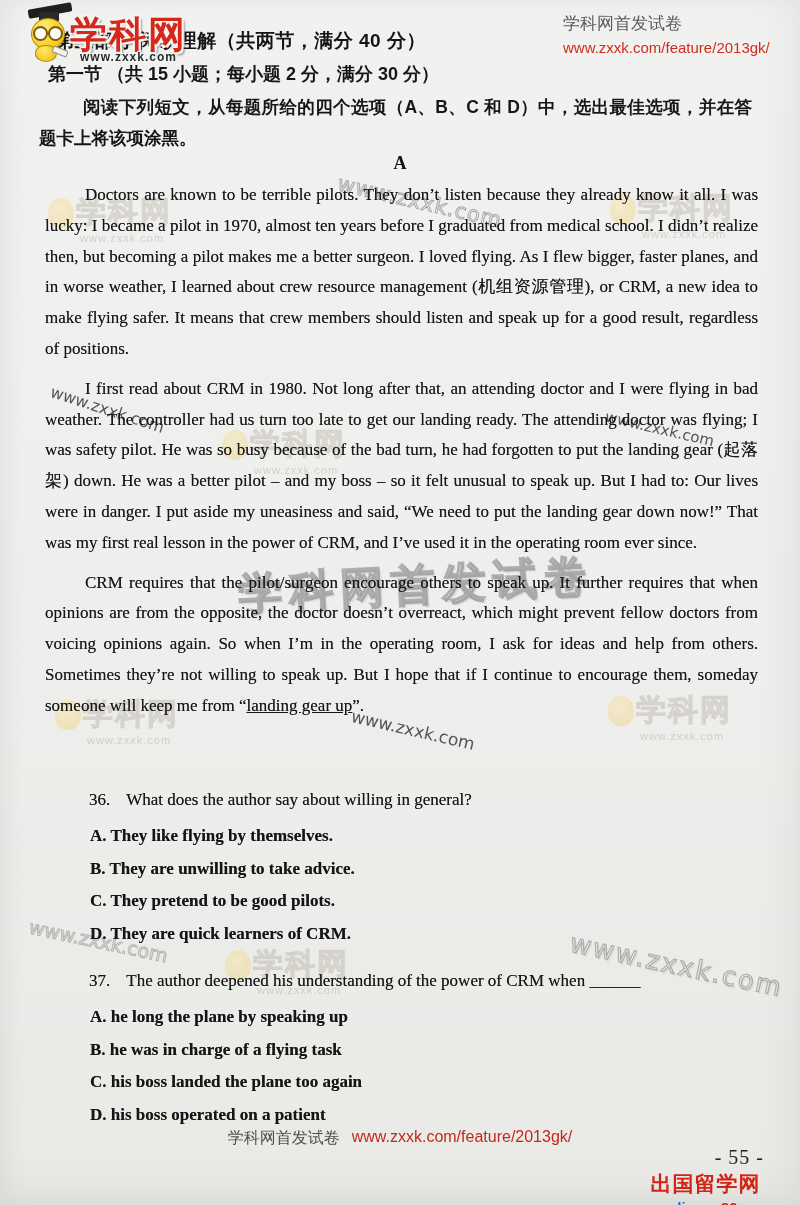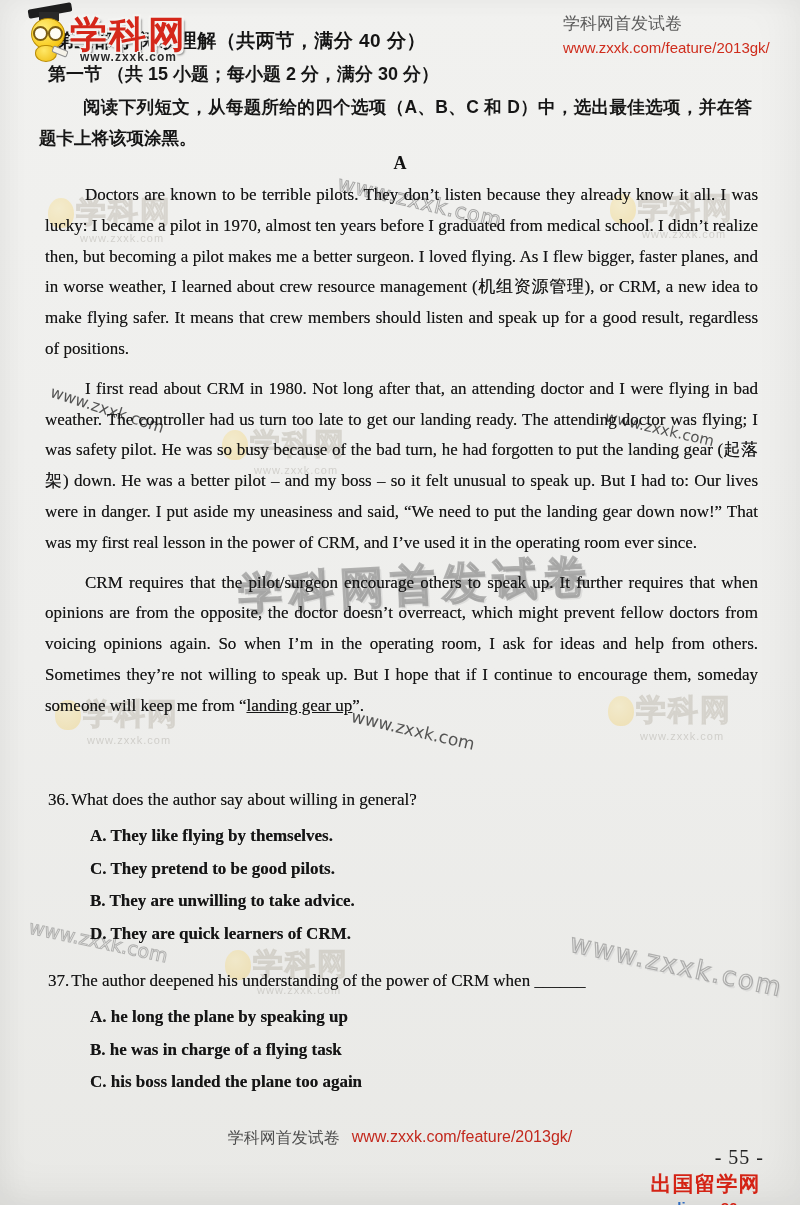--- a/index.html
+++ b/index.html
@@ -30,21 +30,21 @@
   
   .sec-heading{position:absolute;left:48px;top:62px;font-family:"Liberation Sans","DejaVu Sans",sans-serif;font-weight:bold;font-size:18px;color:#161616;}
   .instructions{position:absolute;left:39px;top:92px;width:713px;font-size:17.5px;line-height:31px;text-align:justify;text-indent:44px;font-weight:bold;font-family:"Liberation Sans","DejaVu Sans",sans-serif;color:#161616;}
   .passage-label{position:absolute;left:0;top:153px;width:800px;text-align:center;font-weight:bold;font-size:18px;color:#111;}
   
   .passage{position:absolute;left:45px;top:180px;width:713px;z-index:2;}
   .passage p{margin:0 0 9px 0;font-size:17px;line-height:30.8px;text-align:justify;text-indent:40px;color:#161616;text-shadow:0 0 .4px rgba(20,20,20,.6);}
   .u{text-decoration:underline;}
   
   .questions{position:absolute;left:45px;top:790px;width:713px;z-index:2;}
-  .q-stem{display:flex;gap:2px;font-size:17px;height:30px;align-items:flex-start;color:#151515;text-shadow:0 0 .4px rgba(20,20,20,.6);}
+  .q-stem{display:flex;gap:16px;font-size:17px;height:30px;align-items:flex-start;color:#151515;text-shadow:0 0 .4px rgba(20,20,20,.6);margin-left:41px;}
   .q-stem .num{padding-left:3px;}
   .opts{margin:6px 0 0 0;}
   .opt{height:32.5px;padding-left:45px;font-size:17px;color:#151515;text-shadow:0 0 .4px rgba(20,20,20,.6);font-weight:bold;}
   .q2{margin-top:15px;}
   
   .footer-center{position:absolute;left:0;top:1128px;width:100%;display:flex;justify-content:center;gap:12px;font-family:"Liberation Sans","DejaVu Sans",sans-serif;font-size:16px;z-index:2;}
   .footer-center .lbl{color:#4f4f4f;}
   .footer-center .url{color:#c3291e;}
   .footer-right{position:absolute;left:633px;top:1146px;width:145px;text-align:center;z-index:2;}
   .footer-right .pageno{font-size:20px;color:#222;letter-spacing:1px;text-align:right;padding-right:14px;}
@@ -145,34 +145,35 @@
   </div>
 
   <div class="questions">
     <div class="q">
       <div class="q-stem">
         <span class="num">36.</span>
         <span>What does the author say about willing in general?</span>
       </div>
       <div class="opts">
         <div class="opt">A. They like flying by themselves.</div>
+        <div class="opt">B. They are unwilling to take advice.</div>
         <div class="opt">C. They pretend to be good pilots.</div>
-        <div class="opt">B. They are unwilling to take advice.</div>
         <div class="opt">D. They are quick learners of CRM.</div>
       </div>
     </div>
     <div class="q q2">
       <div class="q-stem">
         <span class="num">37.</span>
         <span>The author deepened his understanding of the power of CRM when ______</span>
       </div>
       <div class="opts">
         <div class="opt">A. he long the plane by speaking up</div>
         <div class="opt">B. he was in charge of a flying task</div>
         <div class="opt">C. his boss landed the plane too again</div>
+        <div class="opt">D. his boss operated on a patient</div>
       </div>
     </div>
   </div>
 
   <div class="footer-center">
     <span class="lbl">学科网首发试卷</span>
     <span class="url">www.zxxk.com/feature/2013gk/</span>
   </div>
   <div class="footer-right">
     <div class="pageno">- 55 -</div>

